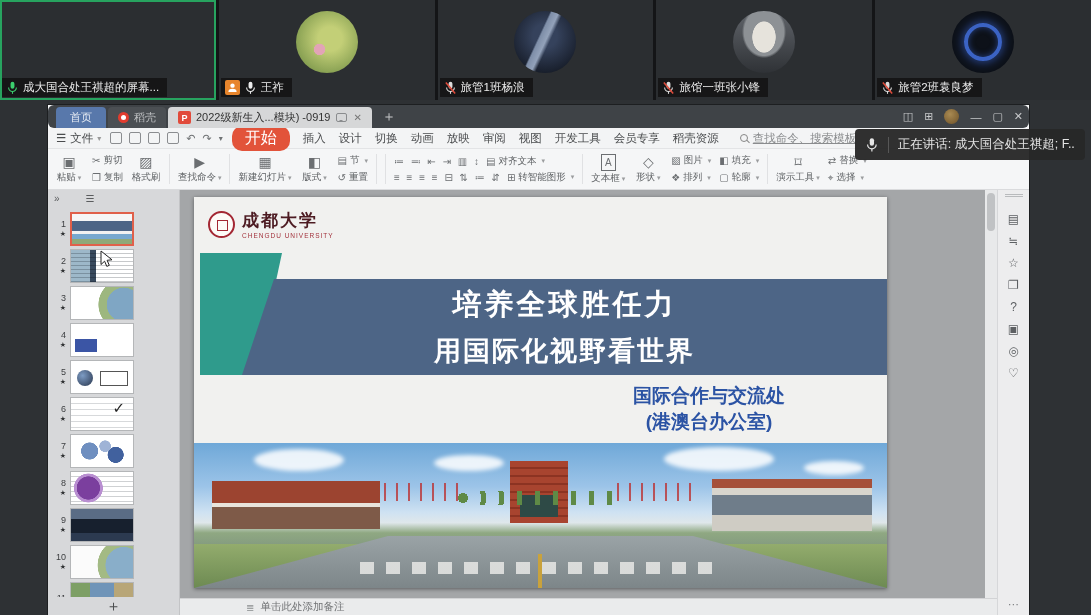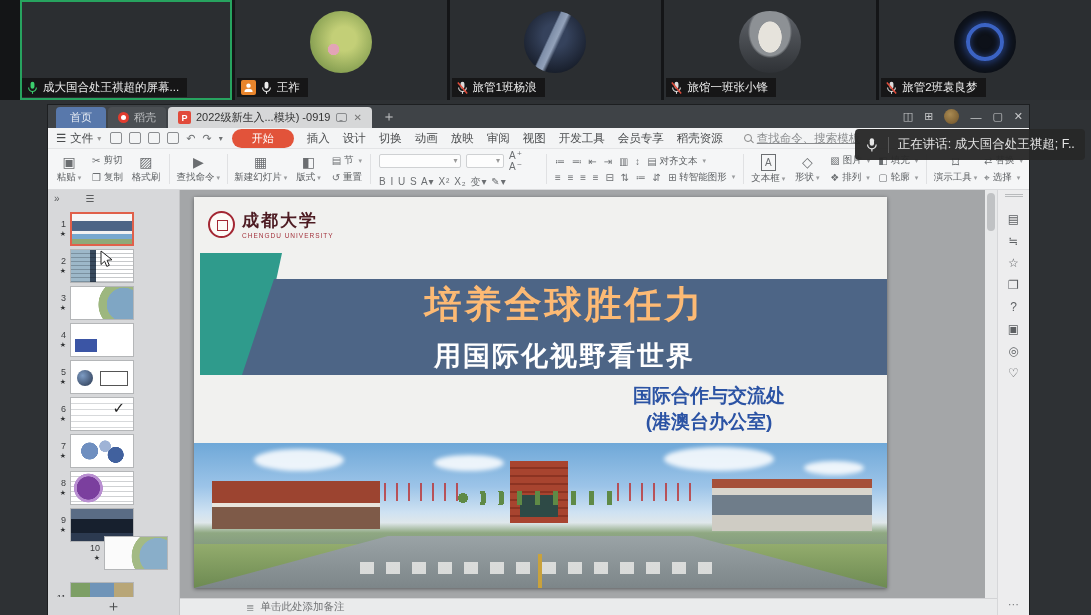--- a/index.html
+++ b/index.html
@@ -1,21 +1,21 @@
 <!DOCTYPE html>
 <html><head>
 <meta charset="utf-8">
 <style>
   * { margin:0; padding:0; box-sizing:border-box; }
   html,body { width:1091px; height:615px; overflow:hidden; background:#2e3134;
     font-family:"Liberation Sans","DejaVu Sans",sans-serif; }
 
   
   .strip { position:absolute; left:0; top:0; width:1091px; height:100px;
-    display:flex; gap:3px; background:#141517;padding-left:20px; }
+    display:flex; gap:3px; background:#141517; }
   .tile { position:relative; flex:1 1 0; background:#2b2e31; overflow:hidden; }
   .tile.speaking { outline:2px solid #27a35f; outline-offset:-2px; }
   .avatar { position:absolute; left:50%; top:11px; transform:translateX(-50%);
     width:62px; height:62px; border-radius:50%; overflow:hidden; }
   .av-tree { background:
      radial-gradient(circle at 30% 68%, #d championship98aa8 0, transparent 0),
      radial-gradient(circle at 28% 70%, #d693ab 9%, transparent 10%),
      radial-gradient(circle at 62% 78%, #cfd3c2 8%, transparent 9%),
      radial-gradient(circle at 55% 35%, #4f6b3c 30%, #263421 75%, #1c2619 100%); }
   .av-flower { background:
@@ -44,21 +44,21 @@
      display:flex; align-items:center; justify-content:center; }
   .badge svg { width:11px; height:11px; }
   .nameplate .nm { overflow:hidden; text-overflow:ellipsis; }
   .micwrap { width:13px; height:14px; flex:0 0 auto; }
 
   
   .wps { position:absolute; left:48px; top:105px; width:981px; height:510px;
      background:#f5f6f7; box-shadow:0 0 0 1px #1d1f21; }
 
   .tabbar { position:relative; height:23px; background:#3f4347; display:flex;
-     align-items:flex-end; padding-left:8px; gap:2px; }
+     align-items:flex-end; padding-left:8px; gap:2px;border-radius:6px; }
   .tab { height:21px; display:flex; align-items:center; gap:5px; padding:0 10px;
      font-size:11px; border-radius:4px 4px 0 0; }
   .tab-home { background:#5878ab; color:#e9eef5; justify-content:center; min-width:50px; }
   .tab-docer { background:#4b4f53; color:#bfc1c3; }
   .docer-dot { width:11px; height:11px; border-radius:50%; background:#e23c2e; position:relative; }
   .docer-dot::after{ content:""; position:absolute; left:3px; top:3px; width:5px; height:5px;
      border-radius:50%; background:#fff; }
   .tab-doc { background:#d6d7d8; color:#333; max-width:215px; }
   .pticon { width:13px; height:13px; border-radius:2px; background:#e14a3a; color:#fff;
      font-size:9px; font-weight:bold; display:flex; align-items:center; justify-content:center; flex:0 0 auto;}
@@ -71,21 +71,21 @@
   .winctl { position:absolute; right:6px; top:0; height:23px; display:flex; align-items:center;
      gap:11px; color:#c7c9cb; font-size:11px; }
   .winctl .av { width:15px; height:15px; border-radius:50%;
      background:radial-gradient(circle at 40% 35%, #a98a52, #6d5128); }
 
   .menubar { height:21px; background:#f3f4f5; display:flex; align-items:center;
      padding:0 8px; gap:9px; font-size:11.5px; color:#4a4c4e; border-bottom:1px solid #e3e4e6; }
   .mb-file { display:flex; align-items:center; gap:4px; }
   .qicons { display:flex; align-items:center; gap:7px; color:#6f7274; font-size:11px; }
   .qicons .qi { width:12px; height:12px; border:1px solid #8b8d90; border-radius:2px; position:relative; }
-  .pill { background:#e2533a; color:#fff; border-radius:10px; padding:2px 20px; font-size:11px; }
+  .pill { background:#e2533a; color:#fff; border-radius:10px; padding:2px 13px; font-size:16px; }
   .mitem { white-space:nowrap; }
   .searchbox { display:flex; align-items:center; gap:5px; color:#8a8c8e; margin-left:12px;text-decoration:underline; }
   .mag { width:8px; height:8px; border:1.3px solid #888; border-radius:50%; position:relative; }
   .mag::after { content:""; position:absolute; width:4px; height:1.3px; background:#888;
      transform:rotate(45deg); right:-3px; bottom:-1px; }
 
   .ribbon { height:41px; background:#f5f6f7; border-bottom:1px solid #dadbdd;
      display:flex; align-items:stretch; padding:1px 6px; gap:8px; overflow:hidden;
      color:#5d6063; }
   .rdiv { width:1px; background:#e0e1e3; margin:4px 0; }
@@ -154,21 +154,21 @@
   .seal::after { content:""; position:absolute; left:7px; top:7px; width:9px; height:9px;
      border:1.5px solid #a32733; }
   .logo-cn { font-family:"Liberation Serif","DejaVu Serif",serif; font-weight:bold;
      font-size:17px; color:#4d1b22; letter-spacing:2px; }
   .logo-en { font-size:6.5px; color:#a3333d; letter-spacing:1px; }
   .teal { position:absolute; left:6px; top:56px; width:82px; height:122px; background:#2f9b8c;
      clip-path:polygon(0 0, 100% 0, 68% 100%, 0 100%); }
   .banner { position:absolute; left:48px; top:82px; right:0; height:96px; background:#4d6586;
      clip-path:polygon(32px 0, 100% 0, 100% 100%, 0 100%);
      display:flex; flex-direction:column; align-items:center; justify-content:center; gap:8px; }
-  .banner .t1 { color:#fdba74; font-weight:bold; font-size:37px; letter-spacing:3px; }
+  .banner .t1 { color:#ffffff; font-weight:bold; font-size:29px; letter-spacing:3px; }
   .banner .t2 { color:#fff; font-weight:bold; font-size:27px; letter-spacing:2px; }
   .dept { position:absolute; left:330px; top:186px; width:370px; text-align:center;
      color:#2b53a4; font-weight:bold; font-size:19px; line-height:1.35; }
 
   .photo { position:absolute; left:0; top:246px; width:693px; height:145px; overflow:hidden;
      background:linear-gradient(180deg,#6fa8d8 0%, #9cc4e8 30%, #cfe2f2 48%, #dfe7ea 55%, #8fa882 62%, #7f957f 75%, #6f7f78 100%); }
   .cloud { position:absolute; border-radius:50%; background:rgba(255,255,255,.85); filter:blur(2px); }
   .bld { position:absolute; }
   .bld-c { left:316px; top:18px; width:58px; height:62px;
      background:repeating-linear-gradient(#a8442f 0 6px, #8c3322 6px 8px); }
@@ -375,28 +375,20 @@
       <span class="rsm dd">
           <span class="ric">▤</span>
           <span>节</span>
         </span>
       <span class="rsm">
           <span class="ric">↺</span>
           <span>重置</span>
         </span>
     </div>
     <div class="rdiv"></div>
-    <div class="fontblk">
-      <div class="frow">
-        <span class="fsel"></span>
-        <span class="fsel small"></span>
-        <span class="fmt">A⁺ A⁻</span>
-      </div>
-      <div class="frow fmt">B I U S A▾ X² X₂ 变▾ ✎▾</div>
-    </div>
     <div class="rdiv"></div>
     <div class="fontblk">
       <div class="frow">
         <span class="glyphrow">≔ ≕ ⇤ ⇥ ▥ ↕</span>
         <span class="rsm dd">
             <span class="ric">▤</span>
             <span>对齐文本</span>
           </span>
       </div>
       <div class="frow">
@@ -517,21 +509,21 @@
             </div>
             <div class="thumb m8"></div>
           </div>
           <div class="thumbrow" style="top: 318px;">
             <div class="idx">
               <span>9</span>
               <span class="star">★</span>
             </div>
             <div class="thumb m9"></div>
           </div>
-          <div class="thumbrow" style="top: 346px; margin-left: 34px;">
+          <div class="thumbrow" style="top: 355px;">
             <div class="idx">
               <span>10</span>
               <span class="star">★</span>
             </div>
             <div class="thumb m10"></div>
           </div>
           <div class="thumbrow" style="top: 392px;">
             <div class="idx">
               <span>11</span>
             </div>

